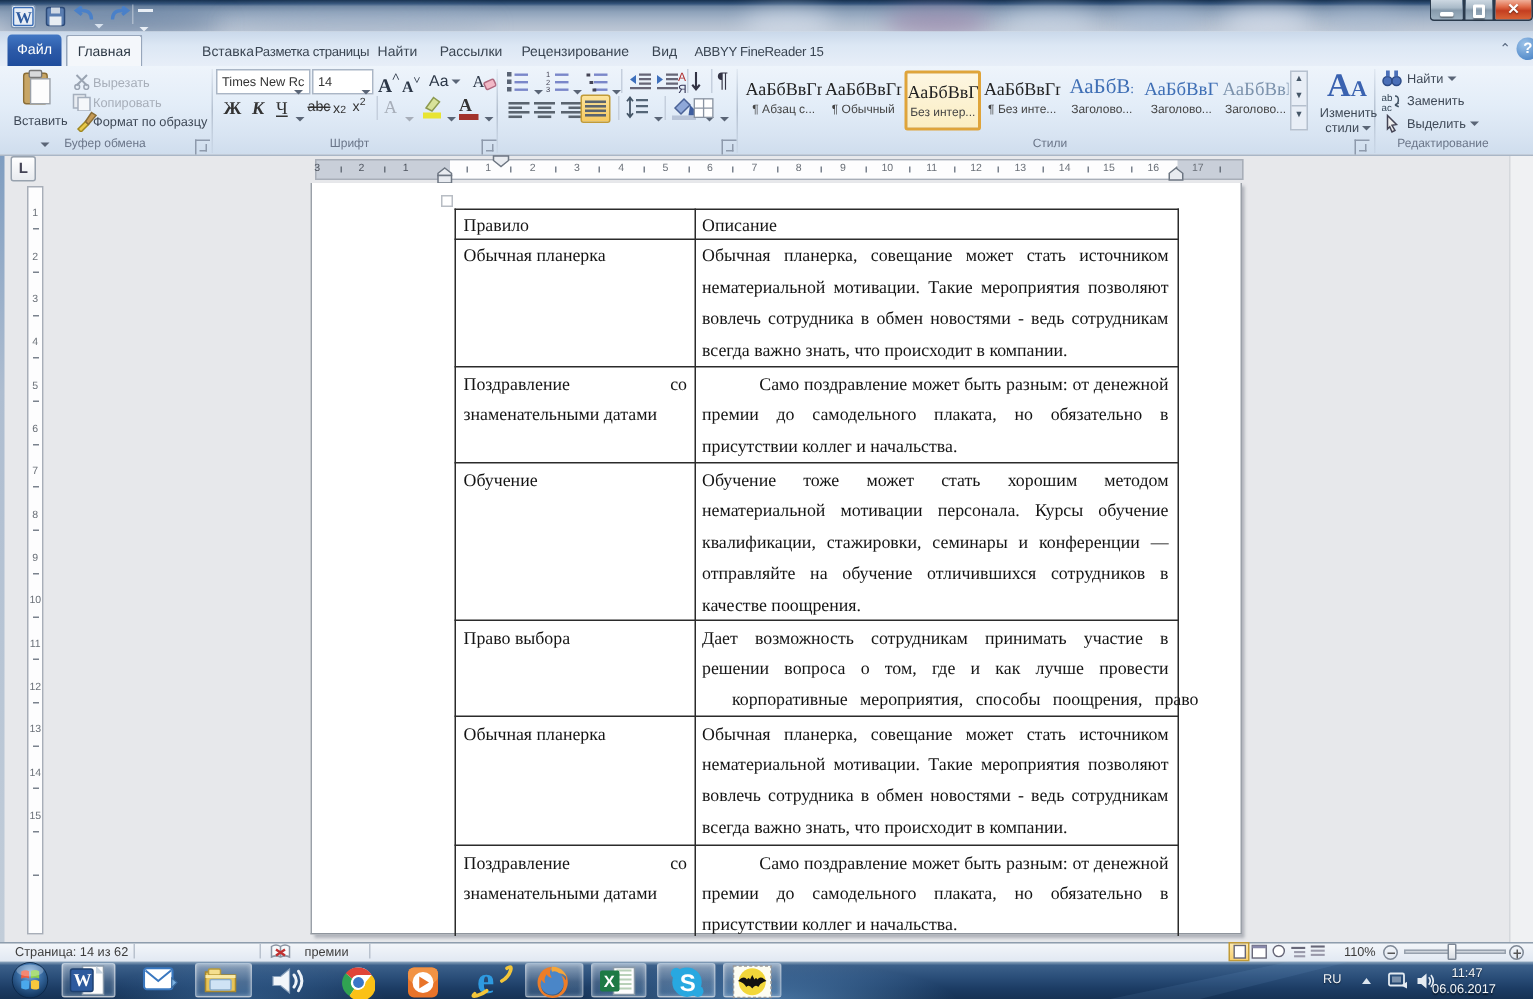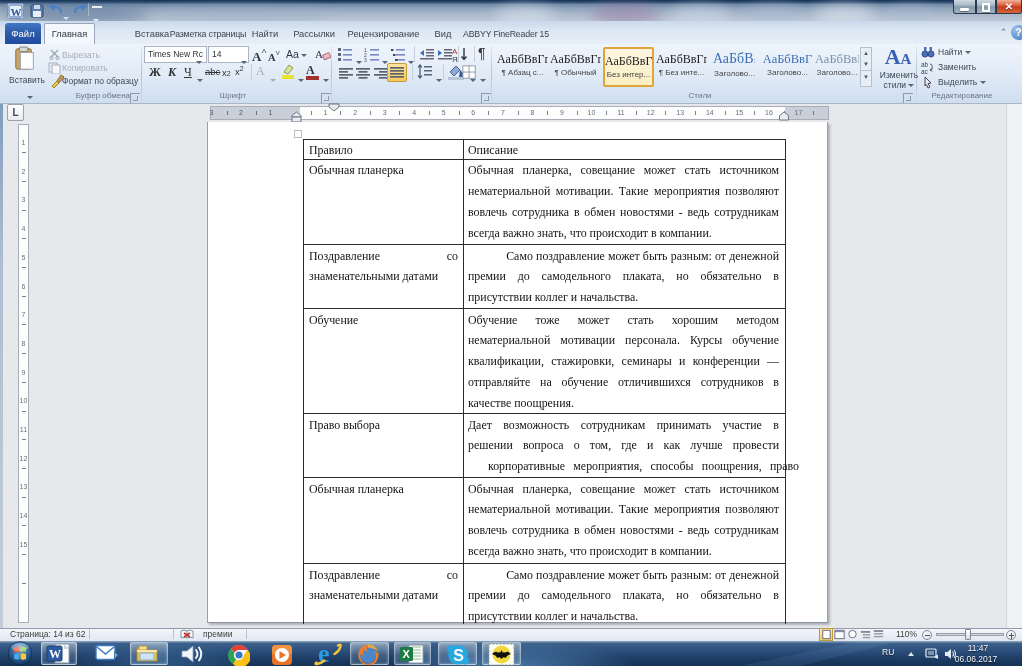--- a/index.html
+++ b/index.html
@@ -105,21 +105,21 @@
 <div class="abs tab" style="left:462px;width:88px;font-size:8.8px;letter-spacing:-0.2px;">ABBYY FineReader 15</div>
 <div class="abs" style="left:997px;top:26px;width:13px;height:13px;font-size:9px;color:#5a6a80;text-align:center;line-height:13px;">⌃</div>
 <div class="abs" style="left:1011px;top:25px;width:15px;height:15px;border-radius:50%;background:radial-gradient(circle at 35% 30%,#9cc2e8,#3a78c0);color:#fff;font-size:10px;font-weight:bold;text-align:center;line-height:15px;">?</div>
 
 <div class="abs" id="ribbon"></div>
 <div id="ribboncontent">
 <div class="abs gsep" style="left:141px;top:46px;"></div>
 <div class="abs gsep" style="left:331px;top:46px;"></div>
 <div class="abs gsep" style="left:491px;top:46px;"></div>
 <div class="abs gsep" style="left:916px;top:46px;"></div>
-<div class="abs glabel" style="left:10px;top:91px;text-align:right;">Буфер обмена</div>
+<div class="abs glabel" style="left:10px;top:91px;">Буфер обмена</div>
 <div class="abs glabel" style="left:173px;top:91px;">Шрифт</div>
 <div class="abs glabel" style="left:351px;top:108px;">Абзац</div>
 <div class="abs glabel" style="left:640px;top:91px;">Стили</div>
 <div class="abs glabel" style="left:902px;top:91px;width:120px;">Редактирование</div>
 <div class="abs dlg" style="left:130px;top:93px;"></div>
 <div class="abs dlg" style="left:321px;top:93px;"></div>
 <div class="abs dlg" style="left:481px;top:93px;"></div>
 <div class="abs dlg" style="left:903px;top:93px;"></div>
 <svg class="abs" style="left:13px;top:46px;" width="24" height="26" viewBox="0 0 26 28">
 <rect x="3" y="3" width="17" height="22" rx="2" fill="#c7a565" stroke="#8a6d35"></rect>

